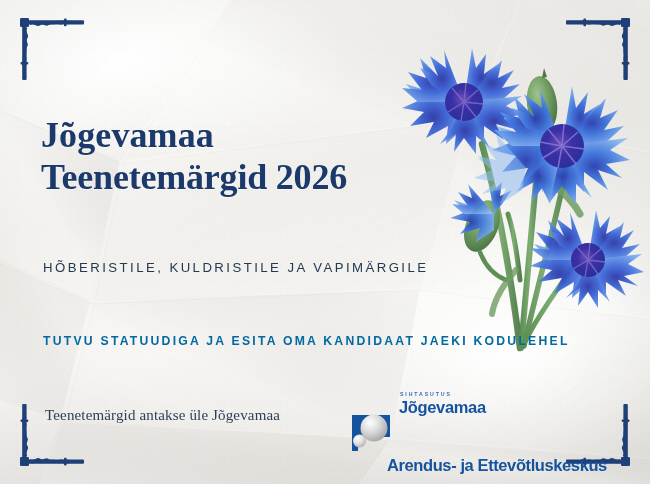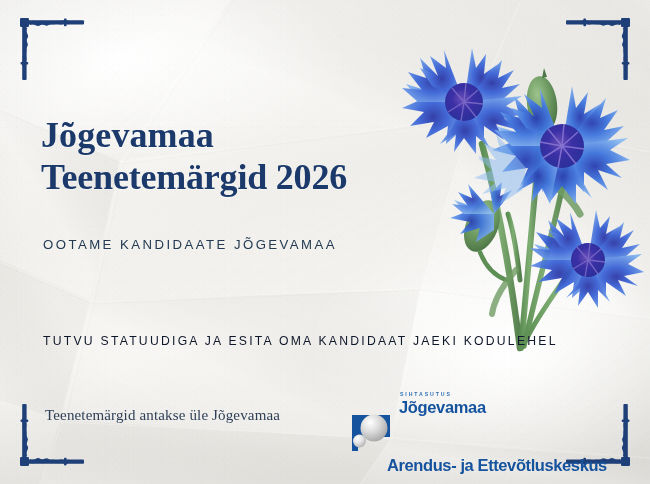--- a/index.html
+++ b/index.html
@@ -124,23 +124,23 @@
     font-weight: 400;
     line-height: 1.72;
     letter-spacing: 2.45px;
     white-space: pre-line;
   }
 
   .cta {
     position: absolute;
     left: 43px;
     top: 334px;
-    color: #0f172a;
+    color: #0369a1;
     font-size: 12.2px;
-    font-weight: 400;
+    font-weight: 700;
     letter-spacing: 2.25px;
     white-space: nowrap;
   }
 
   .footnote {
     position: absolute;
     left: 45px;
     top: 400px;
     color: #2d3f57;
     font-family: "Liberation Serif", "DejaVu Serif", serif;
@@ -434,21 +434,21 @@
         <rect x="6.6" y="50" width="7.6" height="2.6" rx=".8"></rect>
         <circle cx="10.4" cy="10.4" r="2"></circle>
       </g>
     </svg>
   </div>
 
   <div class="content">
 
     <div class="title"><span class="l1">Jõgevamaa</span><br><span class="l2">Teenetemärgid 2026</span></div>
 
-    <div class="subtitle"><span>OOTAME KANDIDAATE JÕGEVAMAA</span><br></div>
+    <div class="subtitle"><br><span>HÕBERISTILE, KULDRISTILE JA VAPIMÄRGILE</span></div>
 
     <div class="cta">TUTVU STATUUDIGA JA ESITA OMA KANDIDAAT JAEKI KODULEHEL</div>
 
     <div class="footnote"><span>Teenetemärgid antakse üle Jõgevamaa</span><br></div>
 
     <div class="logo">
       <div class="logo-mark">
         <svg viewBox="0 0 44 44">
           <defs>
             <radialGradient id="sphBig" cx="36%" cy="30%" r="72%">

